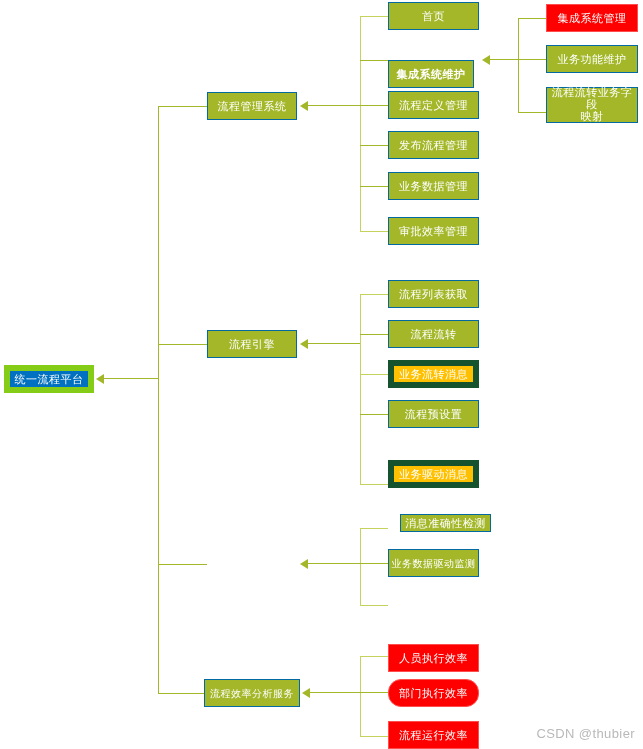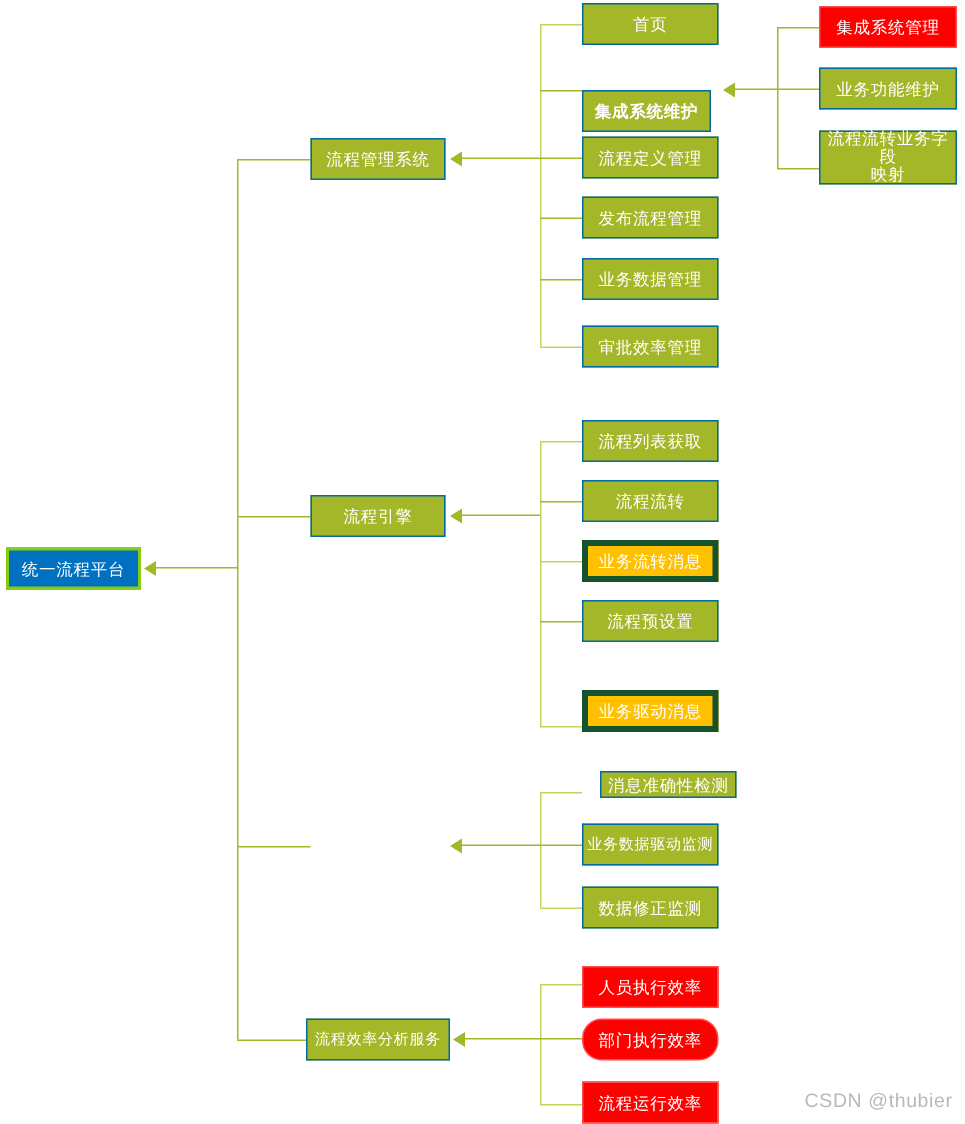--- a/index.html
+++ b/index.html
@@ -22,23 +22,23 @@
     text-align:center;
     color:#ffffff;
     font-size:11px;
     line-height:13px;
     letter-spacing:0.5px;
     padding:1px 2px;
     z-index:3;
     -webkit-font-smoothing:antialiased;
   }
   .node.green{background:#A3B728;border:1px solid #0369a1;}
-  .node.orange{background:#FFC000;border:4px solid #14532d;}
+  .node.orange{background:#FFC000;border:6px solid #14532d;}
   .node.red{background:#FF0000;border:1px solid #FF4D4D;}
-  .node.blue{background:#0070C0;border:2px solid #84cc16;color:#fff;}
+  .node.blue{background:#0070C0;border:6px solid #84cc16;color:#fff;}
 
   .line{position:absolute;background:#A3B728;z-index:1;}
   .line.h{height:1px;}
   .line.v{width:1px;}
   .line.pale{background:#C5D35E;}
 
   .arrow{
     position:absolute;
     width:0;height:0;
     border-top:5px solid transparent;
@@ -166,23 +166,20 @@
   <div class="line h pale" style="left:360px;top:528px;width:28px;"></div>
   <div class="line h" style="left:360px;top:563px;width:28px;"></div>
   <div class="line h pale" style="left:360px;top:605px;width:28px;"></div>
 
   <div class="node green" style="left:400px;top:514px;width:91px;height:18px;">
     <span>消息准确性检测</span>
   </div>
   <div class="node green" style="left:388px;top:549px;width:91px;height:28px;">
     <span style="font-size:10px;">业务数据驱动监测</span>
   </div>
-  <div class="node green" style="left:388px;top:591px;width:91px;height:28px;">
-    <span>数据修正监测</span>
-  </div>
 
   <div class="node green" style="left:204px;top:679px;width:96px;height:28px;">
     <span style="font-size:10px;">流程效率分析服务</span>
   </div>
   <div class="arrow" style="left:302px;top:688px;"></div>
   <div class="line h" style="left:310px;top:692px;width:50px;"></div>
   <div class="line v pale" style="left:360px;top:656px;height:80px;"></div>
 
   <div class="line h pale" style="left:360px;top:656px;width:28px;"></div>
   <div class="line h" style="left:360px;top:692px;width:28px;"></div>

